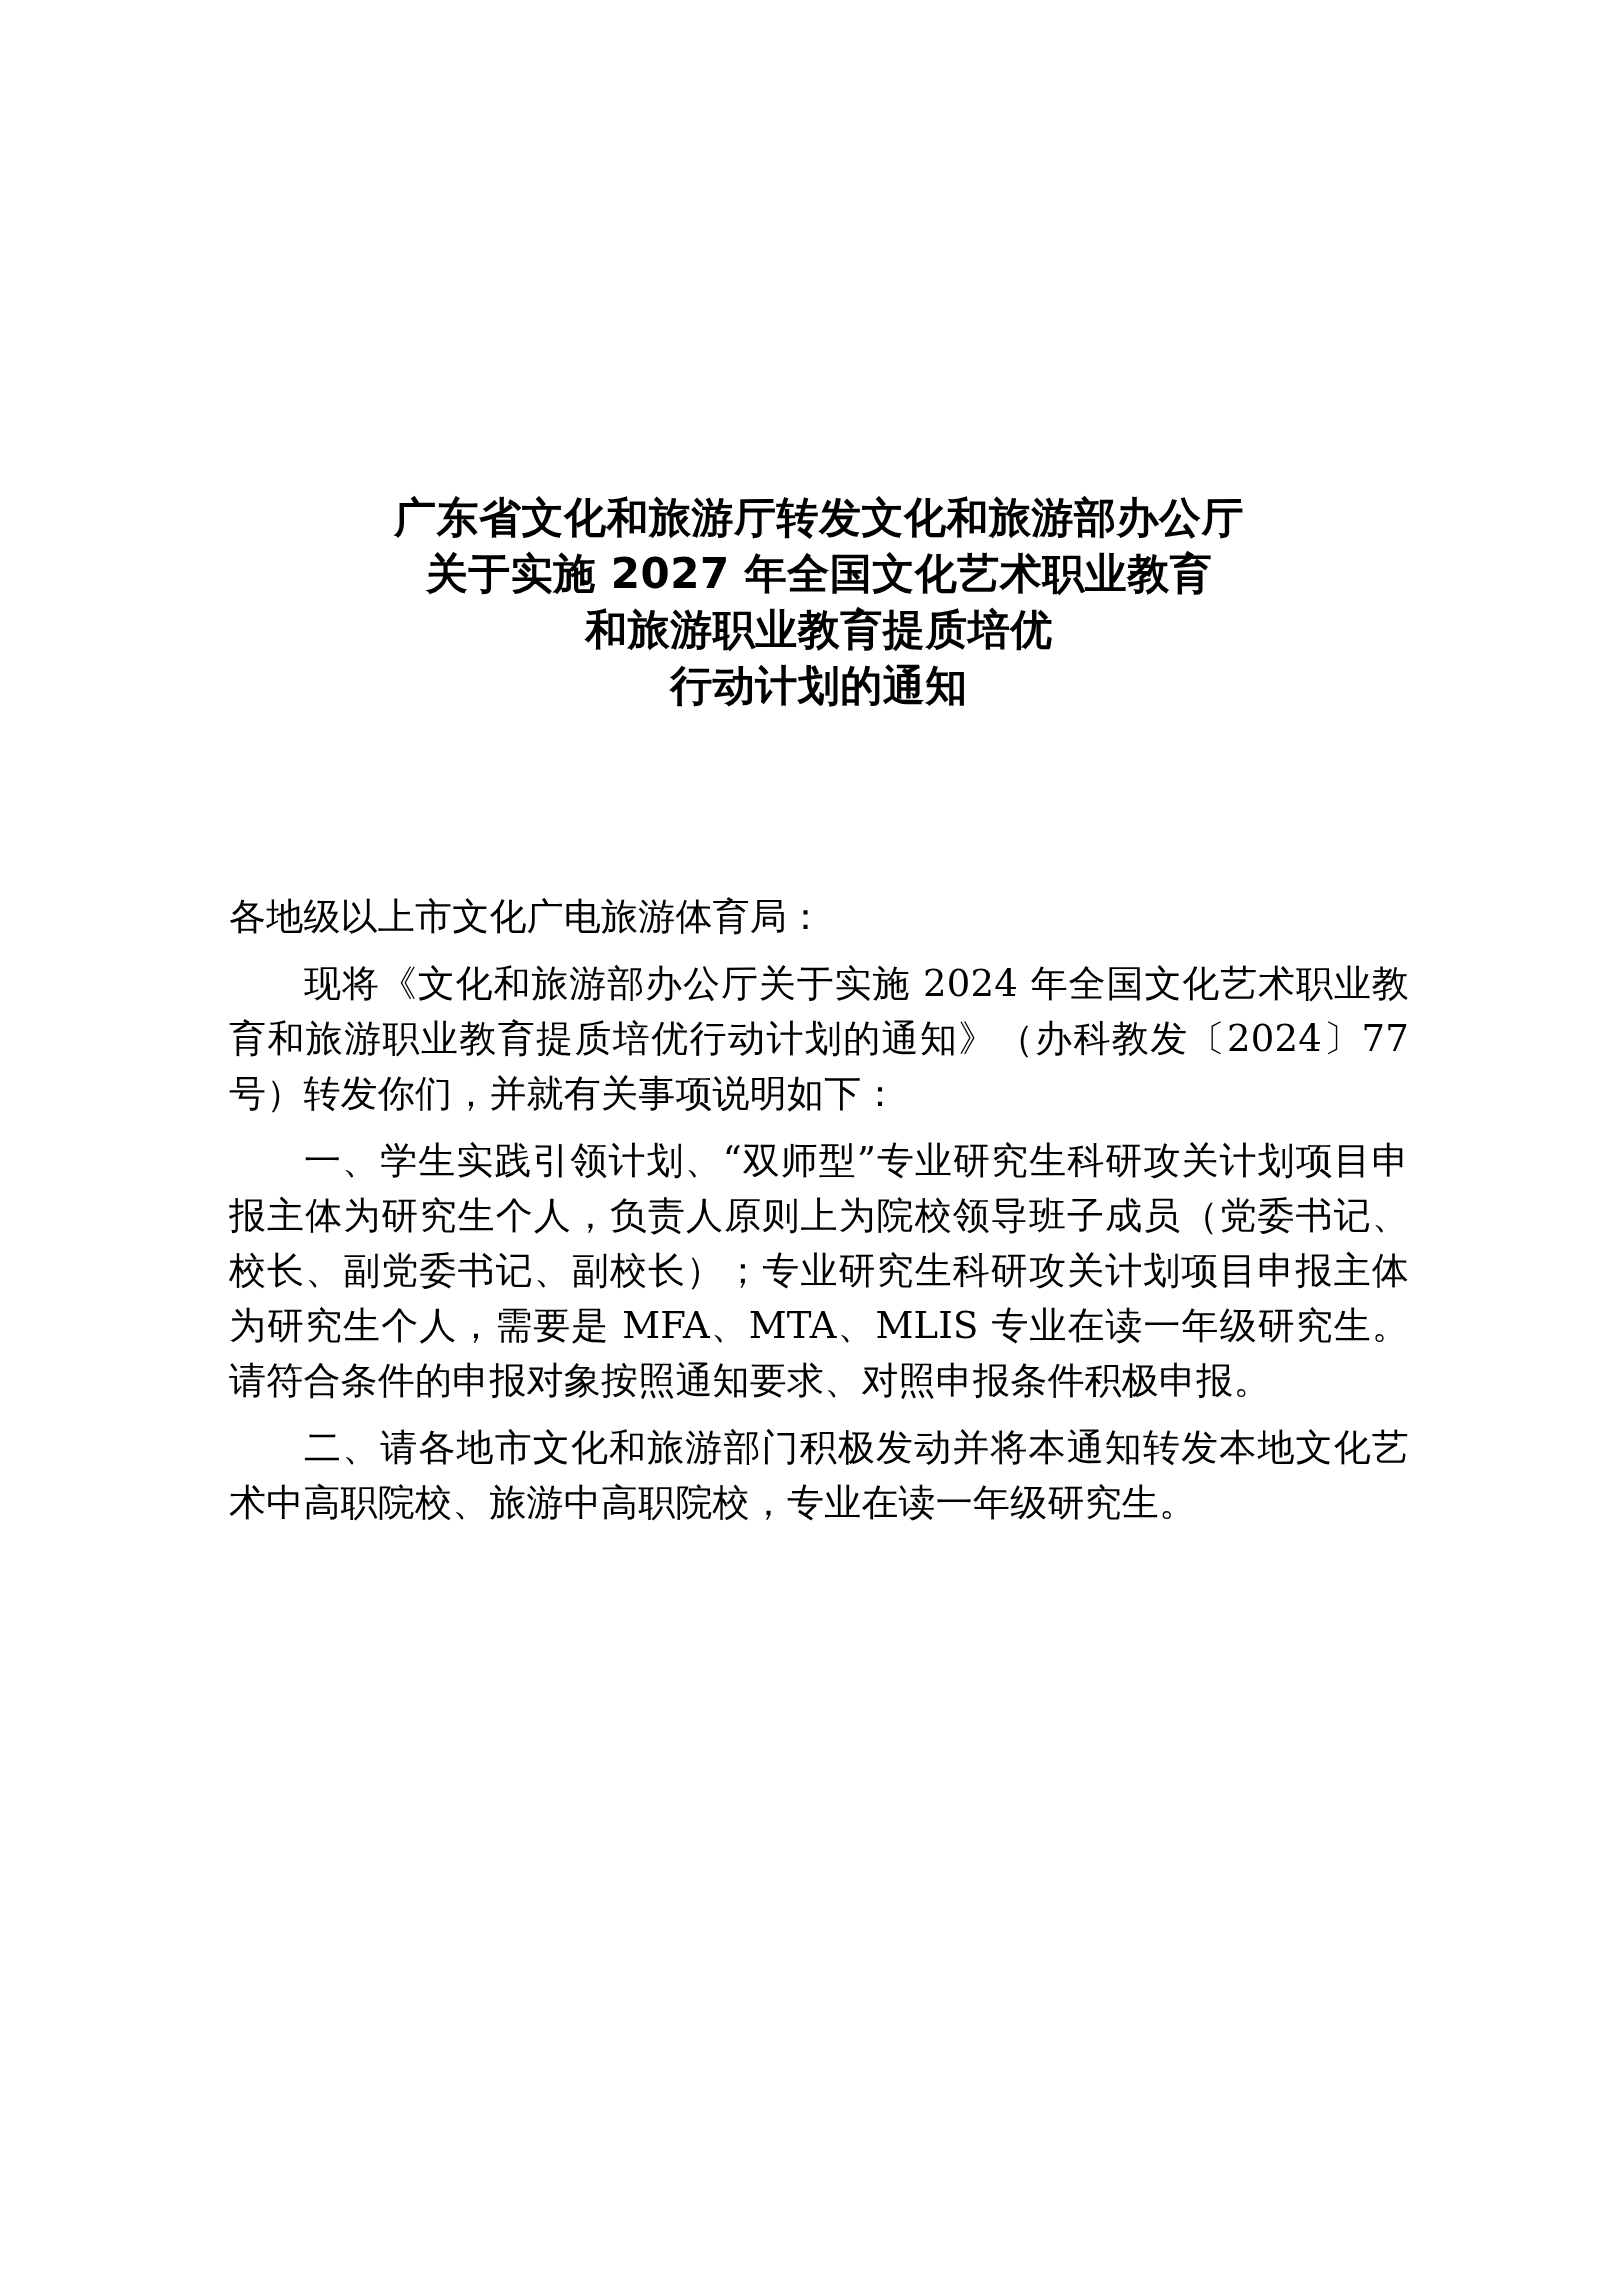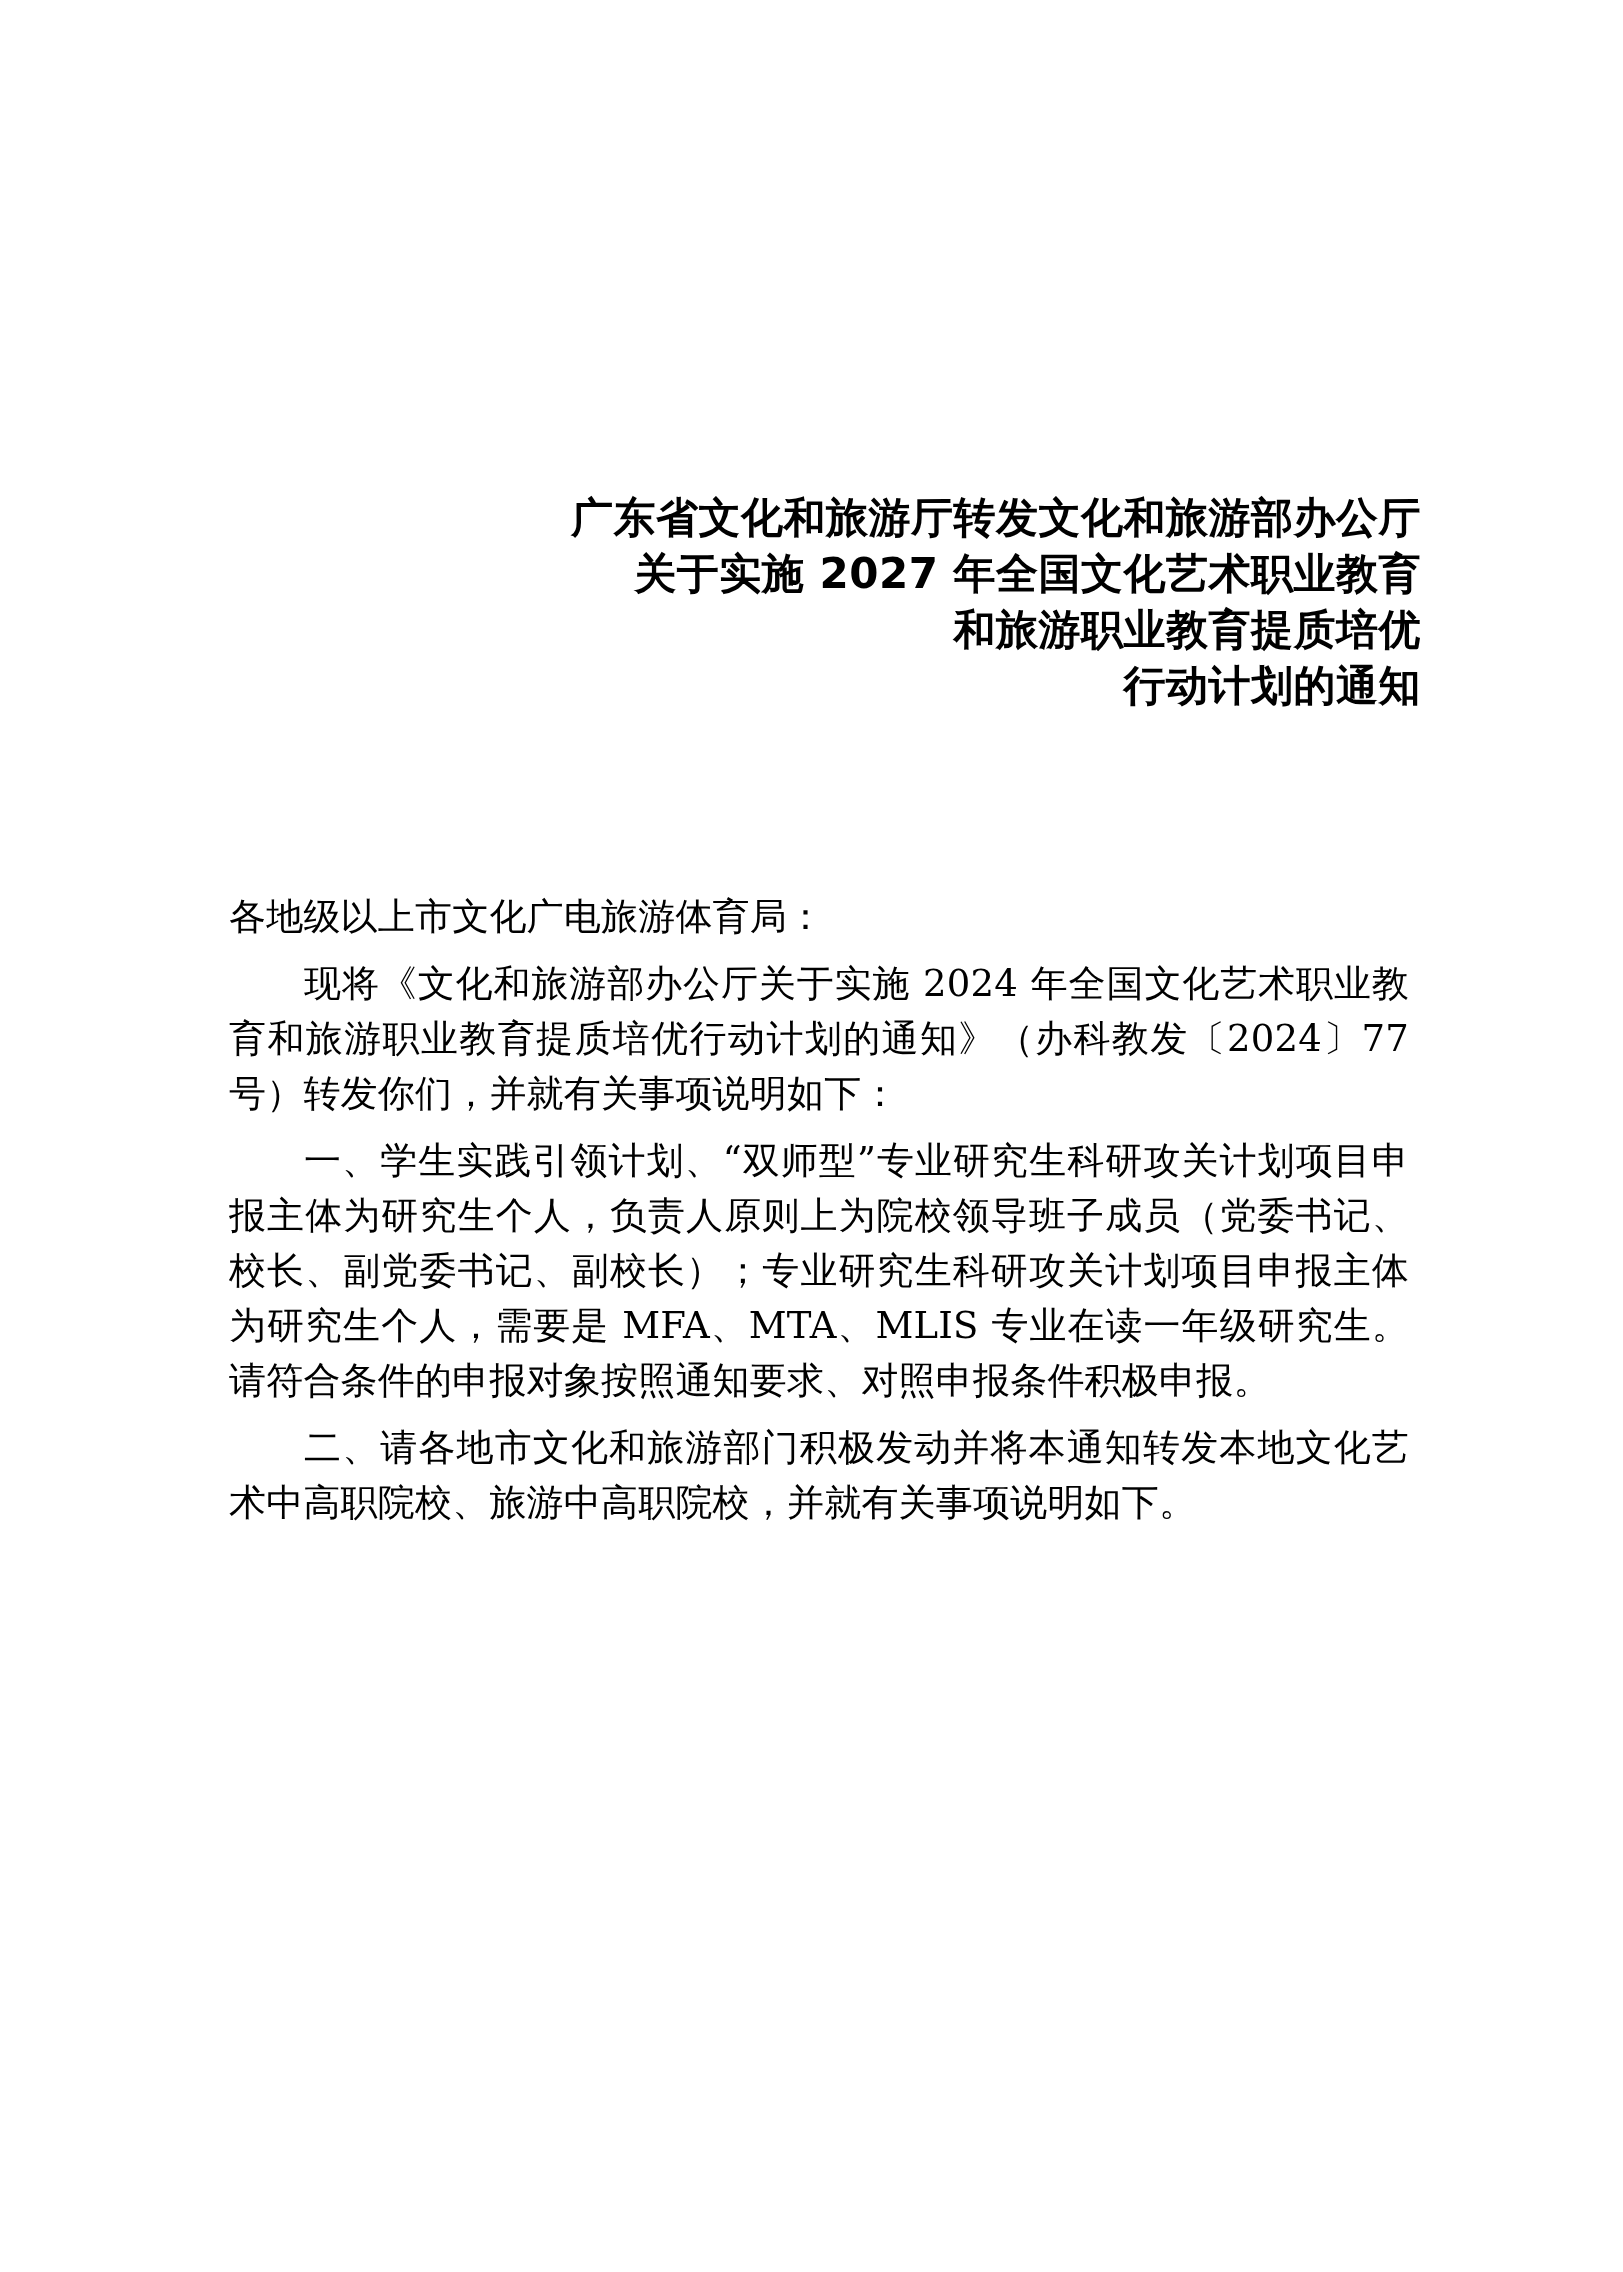--- a/index.html
+++ b/index.html
@@ -25,21 +25,21 @@
     height: 2296px;
     background: #ffffff;
   }
 
   
   .doc-title {
     position: absolute;
     left: 217px;
     top: 490px;
     width: 1204px;
-    text-align: right;
+    text-align: center;
   }
   .title-line {
     display: block;
     font-family: "DejaVu Sans", "Liberation Sans", sans-serif;
     font-weight: 700;
     font-size: 42px;
     line-height: 56px;
     letter-spacing: 0.5px;
     color: #000000;
     white-space: nowrap;
@@ -80,17 +80,17 @@
     <span class="title-line">广东省文化和旅游厅转发文化和旅游部办公厅</span>
     <span class="title-line">关于实施 2027 年全国文化艺术职业教育</span>
     <span class="title-line">和旅游职业教育提质培优</span>
     <span class="title-line">行动计划的通知</span>
   </div>
 
   <div class="doc-body">
     <p class="para salutation">各地级以上市文化广电旅游体育局：</p>
     <p class="para indent">现将《文化和旅游部办公厅关于实施 2024 年全国文化艺术职业教育和旅游职业教育提质培优行动计划的通知》（办科教发〔2024〕77 号）转发你们，并就有关事项说明如下：</p>
     <p class="para indent">一、学生实践引领计划、“双师型”专业研究生科研攻关计划项目申报主体为研究生个人，负责人原则上为院校领导班子成员（党委书记、校长、副党委书记、副校长）；专业研究生科研攻关计划项目申报主体为研究生个人，需要是 MFA、MTA、MLIS 专业在读一年级研究生。请符合条件的申报对象按照通知要求、对照申报条件积极申报。</p>
-    <p class="para indent">二、请各地市文化和旅游部门积极发动并将本通知转发本地文化艺术中高职院校、旅游中高职院校，并就有关事项说明如下。</p>
+    <p class="para indent">二、请各地市文化和旅游部门积极发动并将本通知转发本地文化艺术中高职院校、旅游中高职院校，专业在读一年级研究生。</p>
   </div>
 
 </div>
 
 
 </body></html>

